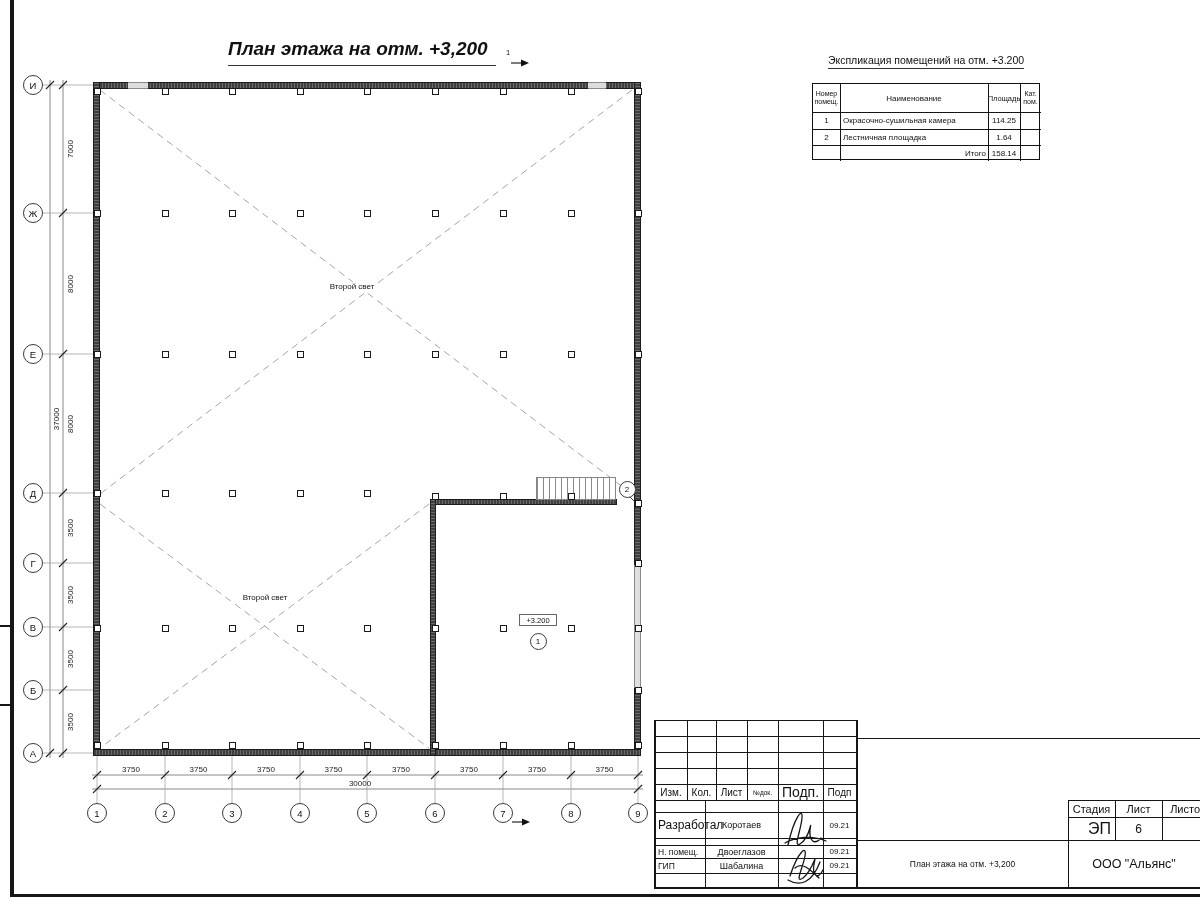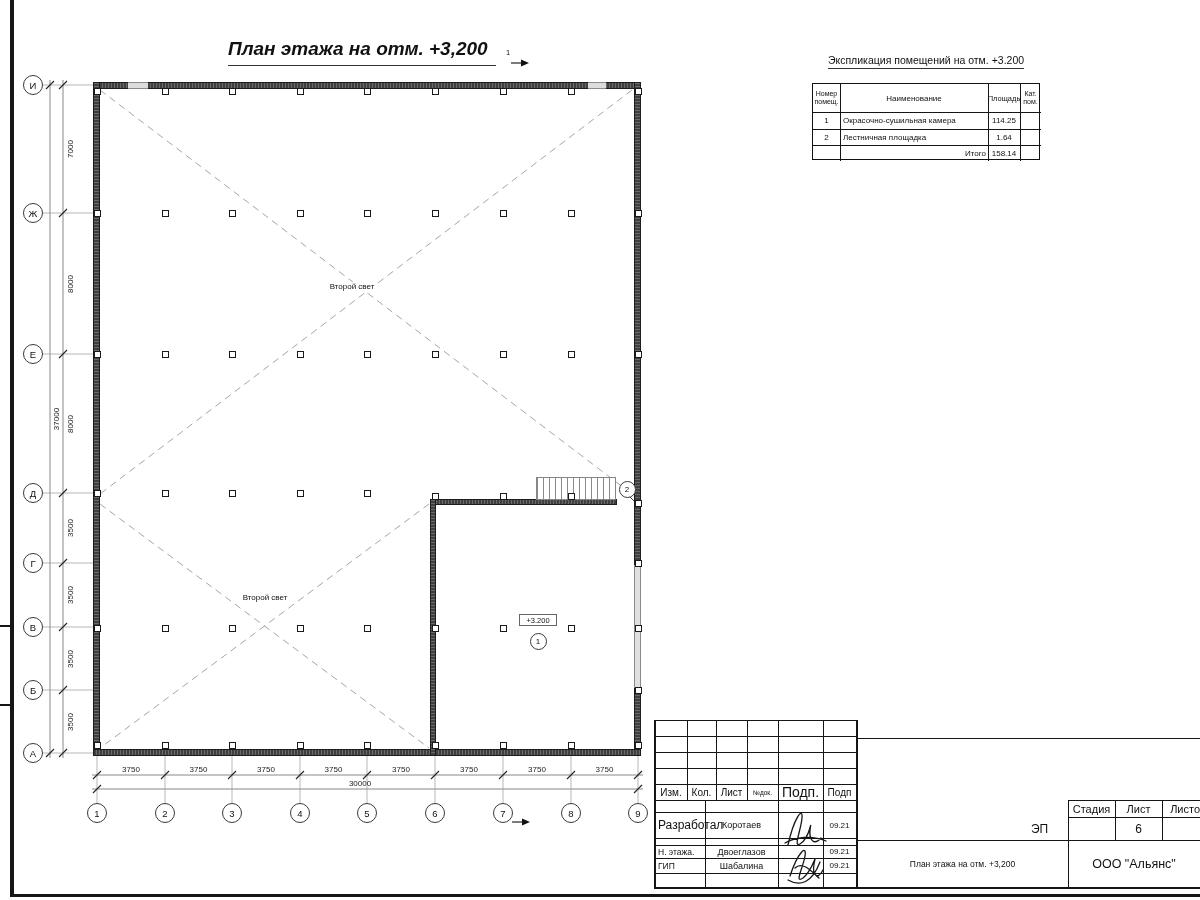--- a/index.html
+++ b/index.html
@@ -177,31 +177,31 @@
     <div class="cell" style="left:655px;top:784px;width:32px;height:16px;font-size:10px">Изм.</div>
     <div class="cell" style="left:687px;top:784px;width:29px;height:16px;font-size:10px">Кол.</div>
     <div class="cell" style="left:716px;top:784px;width:31px;height:16px;font-size:10px">Лист</div>
     <div class="cell" style="left:747px;top:784px;width:31px;height:16px;font-size:6.5px">№док.</div>
     <div class="cell" style="left:778px;top:784px;width:45px;height:16px;font-size:14px">Подп.</div>
     <div class="cell" style="left:823px;top:784px;width:33px;height:16px;font-size:10px">Подп</div>
 
     <div class="cell" style="left:658px;top:812px;width:46px;height:26px;font-size:12px;justify-content:flex-start">Разработал</div>
     <div class="cell" style="left:705px;top:812px;width:73px;height:26px;font-size:9px">Коротаев</div>
     <div class="cell" style="left:823px;top:812px;width:33px;height:26px;font-size:8px">09.21</div>
-    <div class="cell" style="left:658px;top:845px;width:46px;height:13px;font-size:8.5px;justify-content:flex-start">Н. этажа.</div>
+    <div class="cell" style="left:658px;top:845px;width:46px;height:13px;font-size:8.5px;justify-content:flex-start">Н. помещ.</div>
     <div class="cell" style="left:705px;top:845px;width:73px;height:13px;font-size:9px">Двоеглазов</div>
     <div class="cell" style="left:823px;top:845px;width:33px;height:13px;font-size:8px">09.21</div>
     <div class="cell" style="left:658px;top:858px;width:46px;height:15px;font-size:8.5px;justify-content:flex-start">ГИП</div>
     <div class="cell" style="left:705px;top:858px;width:73px;height:15px;font-size:9px">Шабалина</div>
     <div class="cell" style="left:823px;top:858px;width:33px;height:15px;font-size:8px">09.21</div>
 
     <div class="cell" style="left:1068px;top:800px;width:47px;height:17px;font-size:11px">Стадия</div>
     <div class="cell" style="left:1115px;top:800px;width:47px;height:17px;font-size:11px">Лист</div>
     <div class="cell" style="left:1162px;top:800px;width:52px;height:17px;font-size:11px">Листов</div>
-    <div class="cell" style="left:1016px;top:817px;width:47px;height:23px;font-size:12px">ЭП</div>
+    <div class="cell" style="left:1076px;top:817px;width:47px;height:23px;font-size:16px">ЭП</div>
     <div class="cell" style="left:1115px;top:817px;width:47px;height:23px;font-size:12px">6</div>
 
     <div class="cell" style="left:857px;top:840px;width:211px;height:47px;font-size:8.5px">План этажа на отм. +3,200</div>
     <div class="cell" style="left:1068px;top:840px;width:132px;height:47px;font-size:12.5px">ООО "Альянс"</div>
   </div>
 
   <div id="gen">
       <div class="axc" style="left: 23px; top: 75px;">И</div>
       <div class="axc" style="left: 23px; top: 203px;">Ж</div>
       <div class="axc" style="left: 23px; top: 344px;">Е</div>

